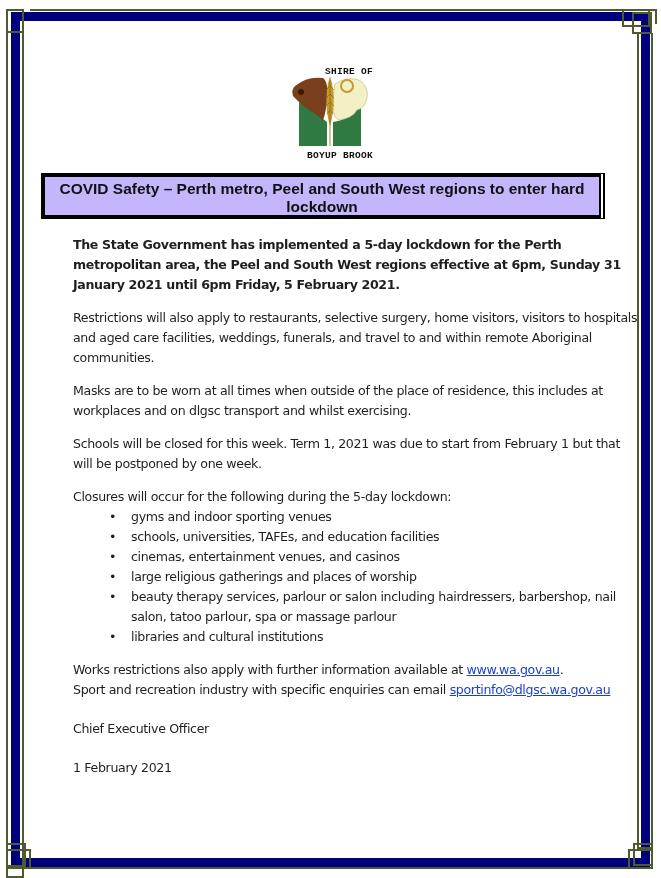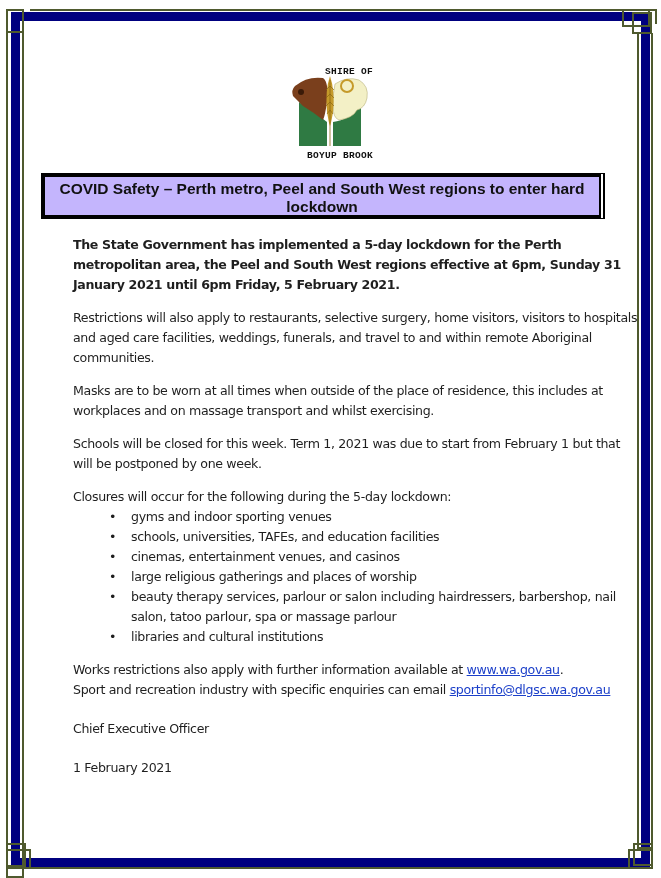--- a/index.html
+++ b/index.html
@@ -89,21 +89,21 @@
 
 <div class="titlebox">
   <div class="tt">COVID Safety – Perth metro, Peel and South West regions to enter hard lockdown</div>
 </div>
 
 <div class="content">
   <p class="p1">The State Government has implemented a 5-day lockdown for the Perth metropolitan area, the Peel and South West regions effective at 6pm, Sunday 31 January 2021 until 6pm Friday, 5 February 2021.</p>
   <div class="gap"></div>
   <p>Restrictions will also apply to restaurants, selective surgery, home visitors, visitors to hospitals and aged care facilities, weddings, funerals, and travel to and within remote Aboriginal communities.</p>
   <div class="gap"></div>
-  <p>Masks are to be worn at all times when outside of the place of residence, this includes at workplaces and on massage transport and whilst exercising.</p>
+  <p>Masks are to be worn at all times when outside of the place of residence, this includes at workplaces and on dlgsc transport and whilst exercising.</p>
   <div class="gap"></div>
   <p>Schools will be closed for this week. Term 1, 2021 was due to start from February 1 but that will be postponed by one week.</p>
   <div class="gap"></div>
   <p>Closures will occur for the following during the 5-day lockdown:</p>
   <ul class="bul">
     <li>gyms and indoor sporting venues</li>
     <li>schools, universities, TAFEs, and education facilities</li>
     <li>cinemas, entertainment venues, and casinos</li>
     <li>large religious gatherings and places of worship</li>
     <li>beauty therapy services, parlour or salon including hairdressers, barbershop, nail salon, tatoo parlour, spa or massage parlour</li>

